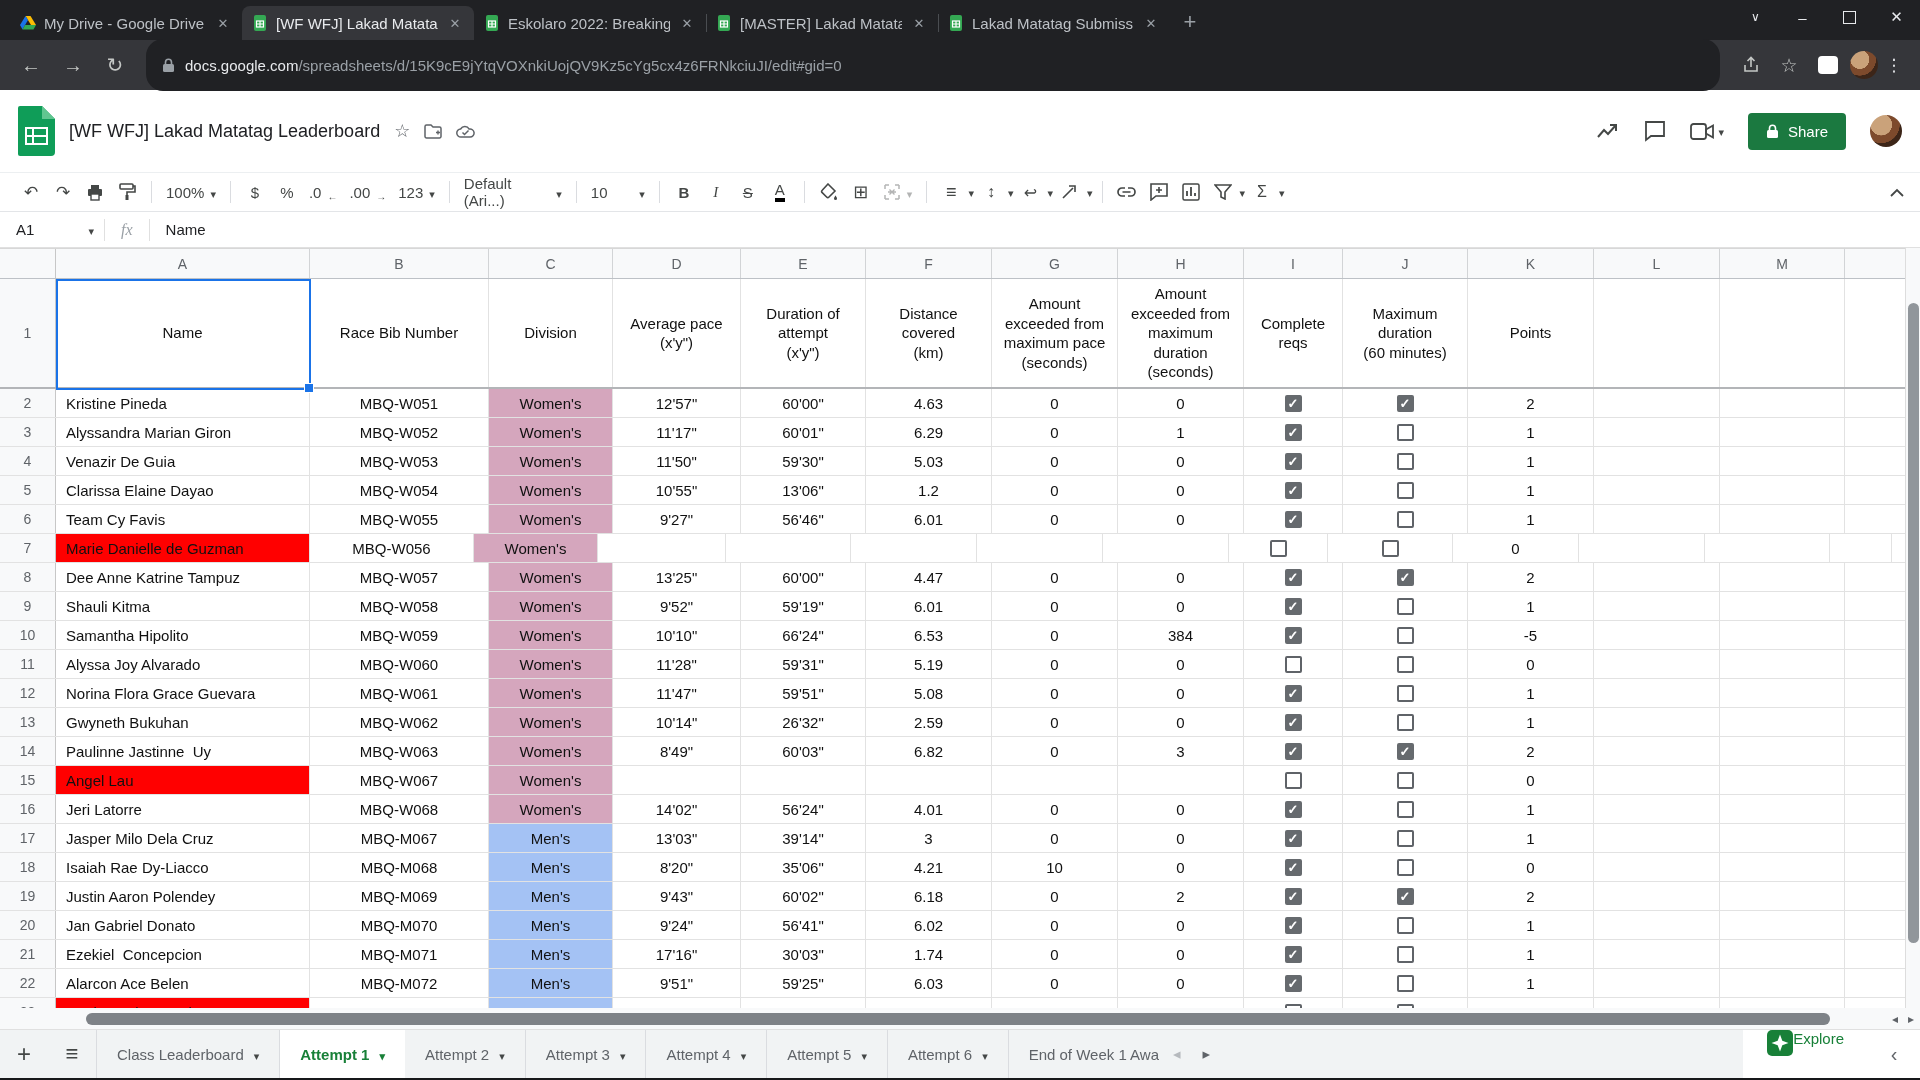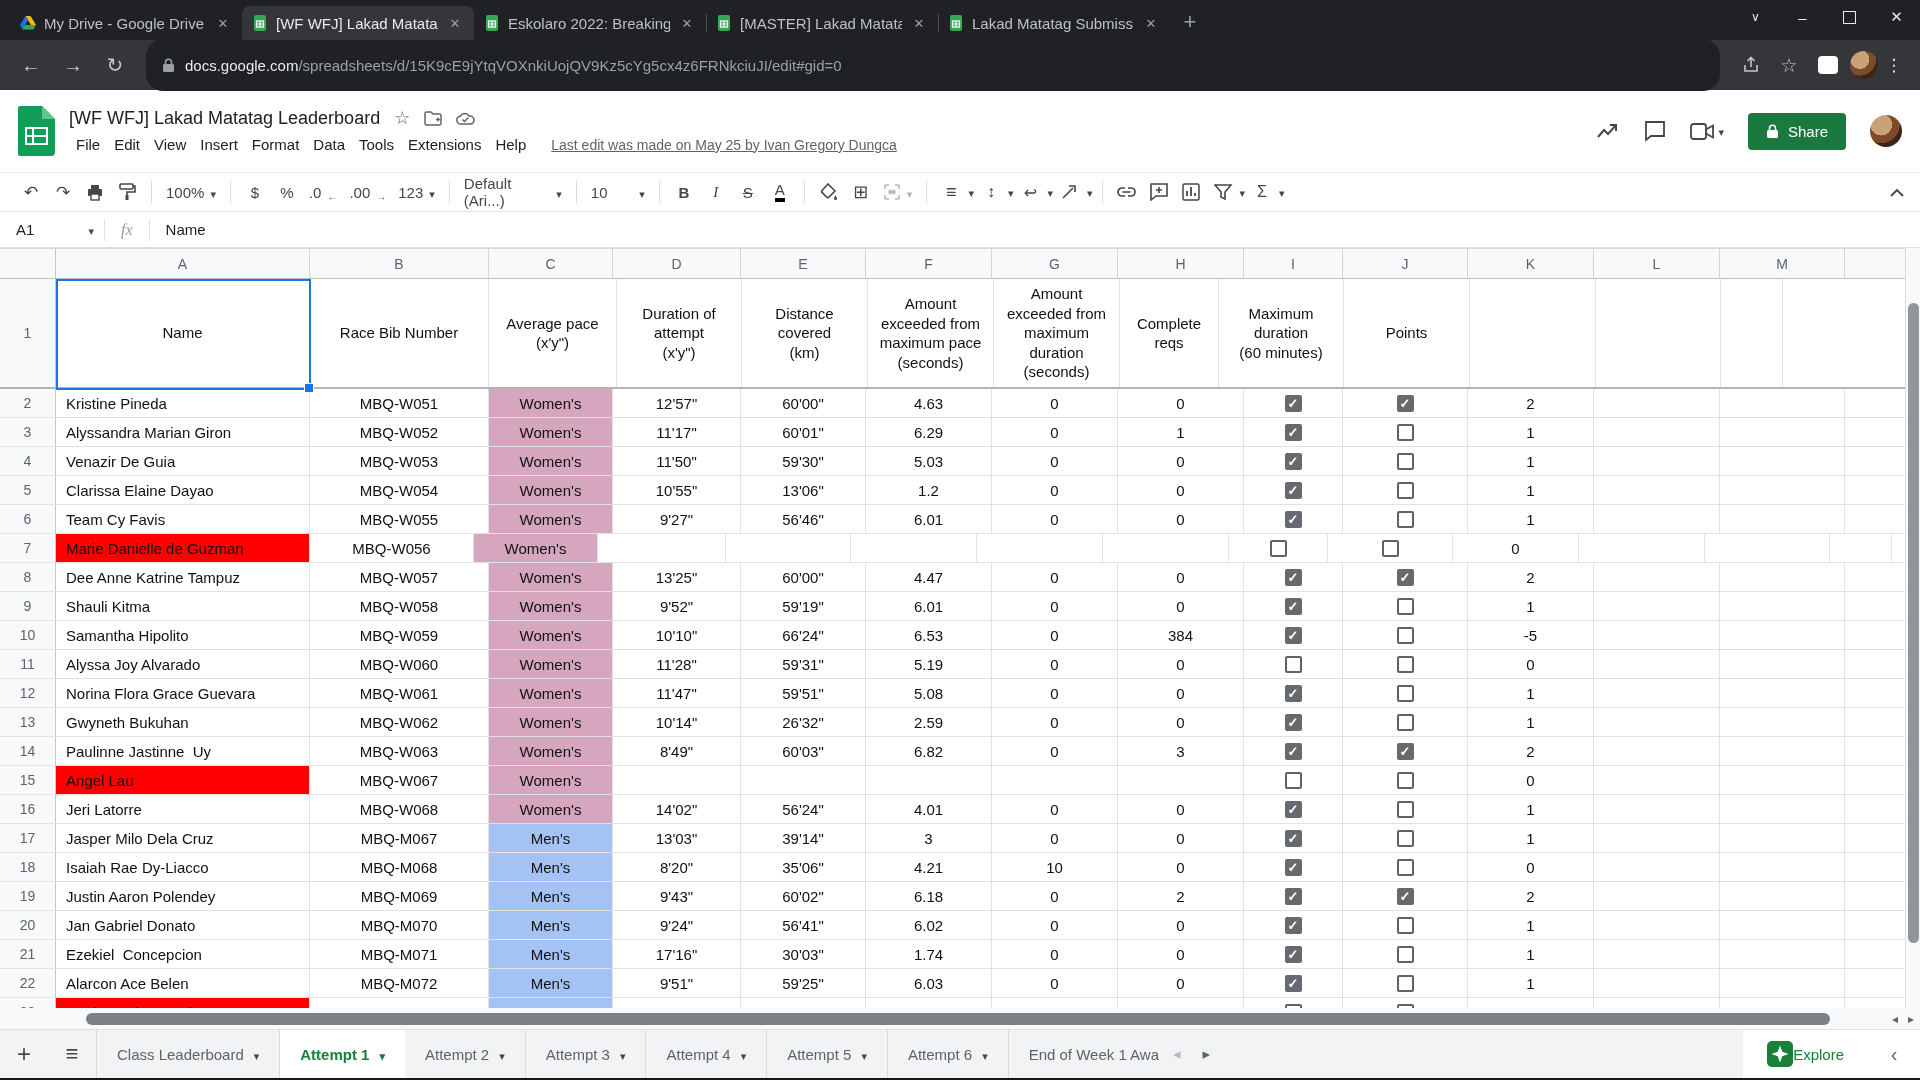--- a/index.html
+++ b/index.html
@@ -127,21 +127,21 @@
   .sb-all::after { content:"\2261"; font-size:22px; }
   .stab { display:flex; align-items:center; gap:10px; padding:0 20px; font-size:15px; color:#5f6368;
     border-right:1px solid #dadce0; white-space:nowrap; }
   .stab:first-of-type { border-left:1px solid #dadce0; }
   .stab.active { background:#fff; color:#188038; font-weight:bold; border-right:none; }
   .stab.active .dd::after { color:#188038; }
   .stab.clip { max-width:178px; overflow:hidden; border-right:none; padding-right:0;text-align:center; }
   .sb-nav { display:flex; align-items:center; gap:22px; padding:0 14px; font-size:15px; }
   .sb-nav .na-l { color:#b6b9bd; } .sb-nav .na-l::after { content:"\25C2"; }
   .sb-nav .na-r { color:#5f6368; } .sb-nav .na-r::after { content:"\25B8"; }
-  .explore { margin-left:auto; background:#fff; display:flex; align-items:center; gap:0; padding:0 24px; }
+  .explore { margin-left:auto; background:#fff; display:flex; gap:0; padding:0 24px; }
   .explore-label { color:#188038; font-size:15px; }
   .sb-end { width:52px; background:#fff; display:flex; align-items:center; justify-content:center;
     color:#5f6368; font-size:20px; }
   .sb-end::after { content:"\2039"; }
   .bottom-strip { height:2px; background:#17181a; }
 </style>
 </head>
 <body>
 
 <div class="screen">
@@ -253,34 +253,20 @@
               <path d="M1 2.5A1.5 1.5 0 012.5 1H7l2 2h6.5A1.5 1.5 0 0117 4.5v8A1.5 1.5 0 0115.5 14h-13A1.5 1.5 0 011 12.5z" fill="none" stroke="#5f6368" stroke-width="1.5"></path>
               <path d="M12 8.5h4M14 6.5v4" stroke="#5f6368" stroke-width="1.4"></path>
             </svg>
         </span>
         <span class="t-ic">
           <svg width="19" height="14" viewBox="0 0 19 14">
               <path d="M5 13h9a4 4 0 10-.8-7.9A5 5 0 004.6 5 4 4 0 005 13z" fill="none" stroke="#5f6368" stroke-width="1.5"></path>
               <path d="M6.5 8.5l2 2 4-4" fill="none" stroke="#5f6368" stroke-width="1.5"></path>
             </svg>
         </span>
-      </div>
-      <div class="menu-row">
-        <span id="menus" style="display:flex;">
-            <div class="menu-item">File</div>
-            <div class="menu-item">Edit</div>
-            <div class="menu-item">View</div>
-            <div class="menu-item">Insert</div>
-            <div class="menu-item">Format</div>
-            <div class="menu-item">Data</div>
-            <div class="menu-item">Tools</div>
-            <div class="menu-item">Extensions</div>
-            <div class="menu-item">Help</div>
-          </span>
-        <span class="last-edit">Last edit was made on May 25 by Ivan Gregory Dungca</span>
       </div>
     </div>
     <div class="header-right">
       <span class="hr-ic">
         <svg width="24" height="20" viewBox="0 0 24 20">
             <path d="M2 16l6-7 4 4 8-9" fill="none" stroke="#444746" stroke-width="2"></path>
             <path d="M14 4h6v6" fill="none" stroke="#444746" stroke-width="2"></path>
           </svg>
       </span>
       <span class="hr-ic">
@@ -448,20 +434,21 @@
         <div class="colhead" style="width: 126px;">K</div>
         <div class="colhead" style="width: 126px;">L</div>
         <div class="colhead" style="width: 125px;">M</div>
         <div class="colhead" style="width: 62px;"></div>
       </div>
     <div class="rows" id="rows">
         <div class="row hdr">
           <div class="gut">1</div>
           <div class="cell" style="width: 254px;">Name</div>
           <div class="cell" style="width: 179px;">Race Bib Number</div>
+          <div class="cell" style="width: 124px;">Division</div>
           <div class="cell" style="width: 128px;">Average pace
 (x'y")</div>
           <div class="cell" style="width: 125px;">Duration of
 attempt
 (x'y")</div>
           <div class="cell" style="width: 126px;">Distance
 covered
 (km)</div>
           <div class="cell" style="width: 126px;">Amount
 exceeded from

